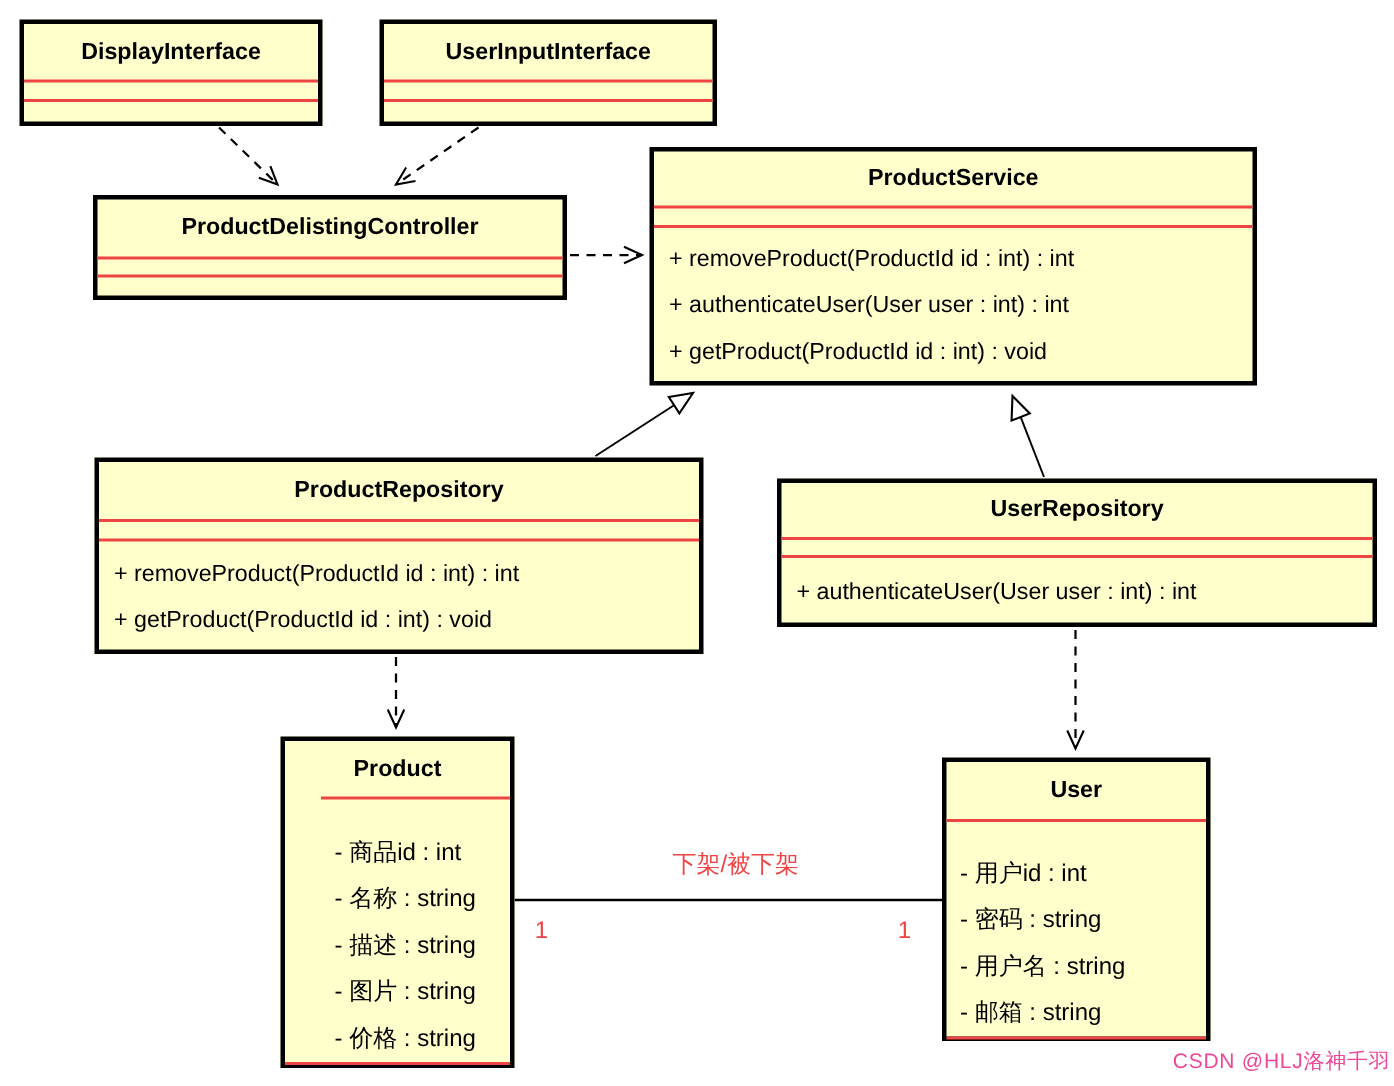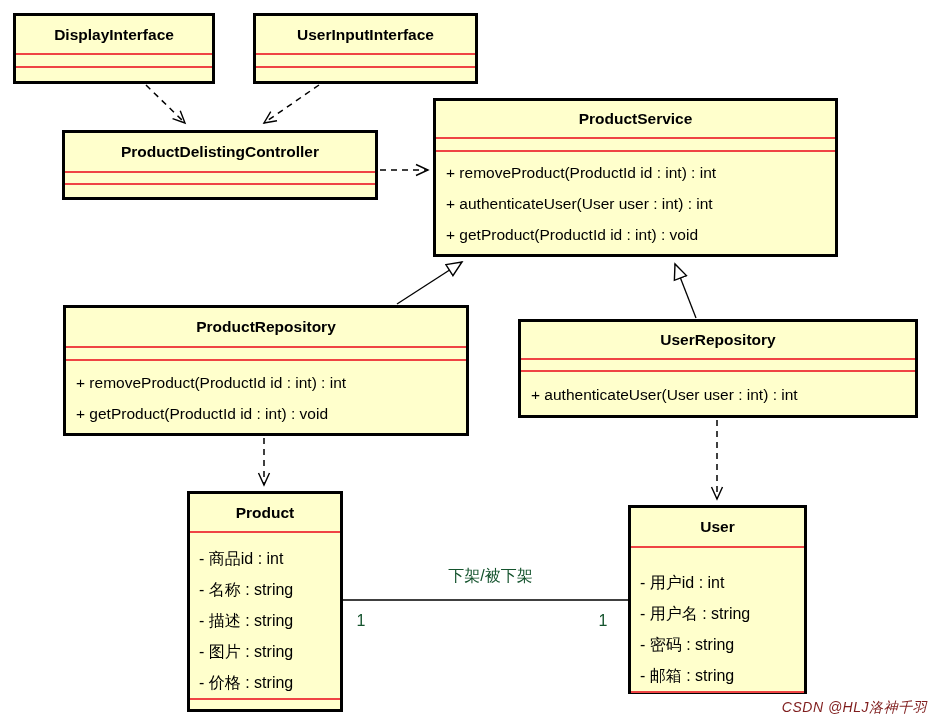--- a/index.html
+++ b/index.html
@@ -39,34 +39,34 @@
   #box-prodrepo  { left:63px;  top:305px; width:406px; height:131px; }
   #box-prodrepo  .uml-title { height:38px; }
   #box-prodrepo  .c1 { height:13px; }
   #box-prodrepo  .members { padding-top:6px; }
   #box-userrepo  { left:518px; top:319px; width:400px; height:99px; }
   #box-userrepo  .uml-title { height:36px; }
   #box-userrepo  .c1 { height:12px; }
   #box-userrepo  .members { padding-top:7px; }
   #box-product   { left:187px; top:491px; width:156px; height:221px; }
   #box-product   .uml-title { height:37px; }
-  #box-product   .members { padding-top:10px; padding-left:9px; }
+  #box-product   .members { padding-top:20px; padding-left:9px;margin-left:24px; }
   #box-product   .cend { height:15px; }
   #box-user      { left:628px; top:505px; width:179px; height:189px; }
   #box-user      .uml-title { height:38px; }
   #box-user      .members { padding-top:19px; padding-left:9px; }
   #box-user      .cend { height:15px; }
 
   
-  .float-label { position:absolute; z-index:3; font-size:16px; color:#14532d; }
+  .float-label { position:absolute; z-index:3; font-size:16px; color:#ef4444; }
   #lbl-assoc { left:393px; top:566px; width:195px; text-align:center; }
   #lbl-mult-left  { left:348px; top:612px; width:26px; text-align:center; }
   #lbl-mult-right { left:590px; top:612px; width:26px; text-align:center; }
   #watermark { position:absolute; right:2px; top:699px; z-index:3;
-               font-size:14px; color:#7f1d1d; letter-spacing:0.5px;font-style:italic; }
+               font-size:14px; color:#ec4899; letter-spacing:0.5px; }
 </style>
 </head>
 <body>
 
 <div class="canvas">
 
   <svg class="connectors" width="929" height="724" viewBox="0 0 929 724">
     <defs>
       <marker id="openArrow" markerUnits="userSpaceOnUse" markerWidth="16" markerHeight="15" refX="13.5" refY="7" orient="auto">
         <path d="M1.5,1.5 L13.5,7 L1.5,12.5" fill="none" stroke="#000" stroke-width="1.4"></path>
@@ -140,22 +140,22 @@
       <div class="member">- 图片 : string</div>
       <div class="member">- 价格 : string</div>
     </div>
     <div class="comp cend"></div>
   </div>
 
   <div class="uml-class" id="box-user">
     <div class="uml-title">User</div>
     <div class="comp grow members attrs-cn">
       <div class="member">- 用户id : int</div>
+      <div class="member">- 密码 : string</div>
       <div class="member">- 用户名 : string</div>
-      <div class="member">- 密码 : string</div>
       <div class="member">- 邮箱 : string</div>
     </div>
     <div class="comp cend"></div>
   </div>
 
   <div class="float-label" id="lbl-assoc">下架/被下架</div>
   <div class="float-label" id="lbl-mult-left">1</div>
   <div class="float-label" id="lbl-mult-right">1</div>
 
   <div id="watermark">CSDN @HLJ洛神千羽</div>

